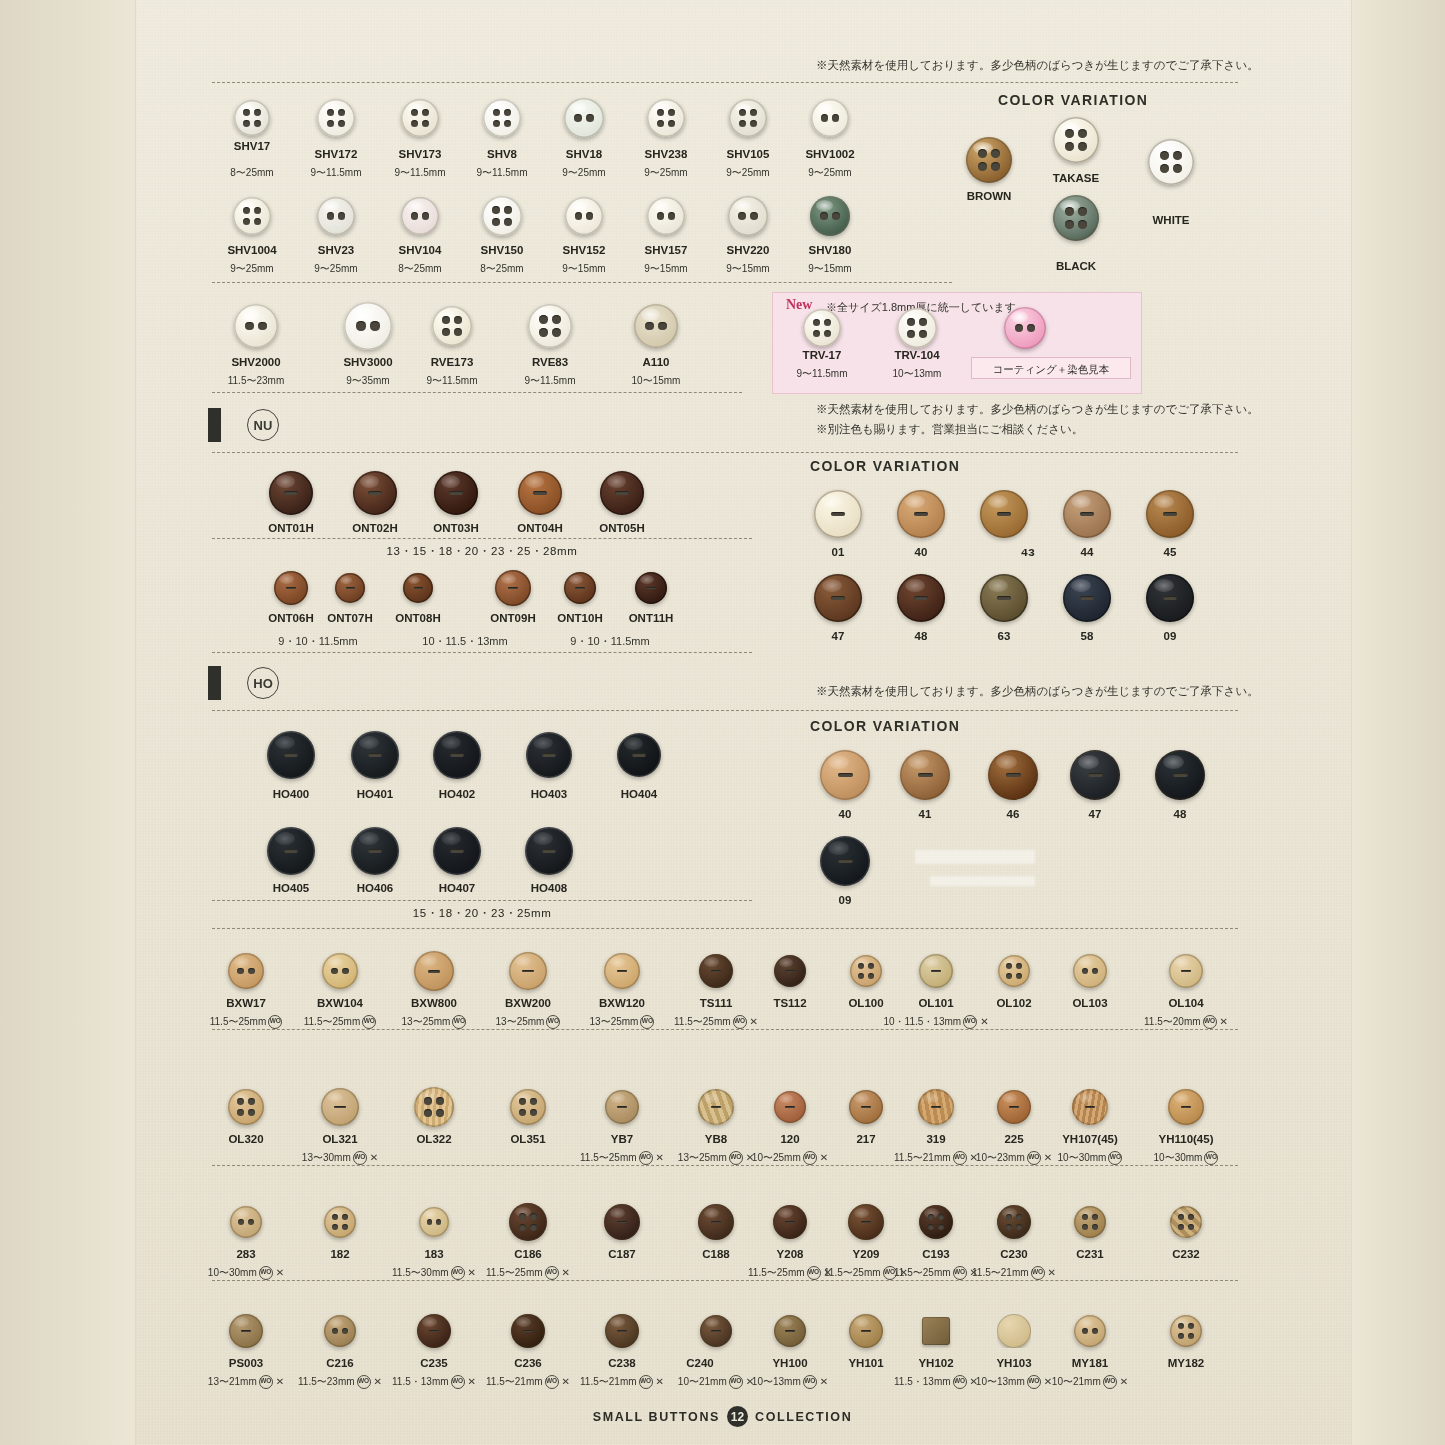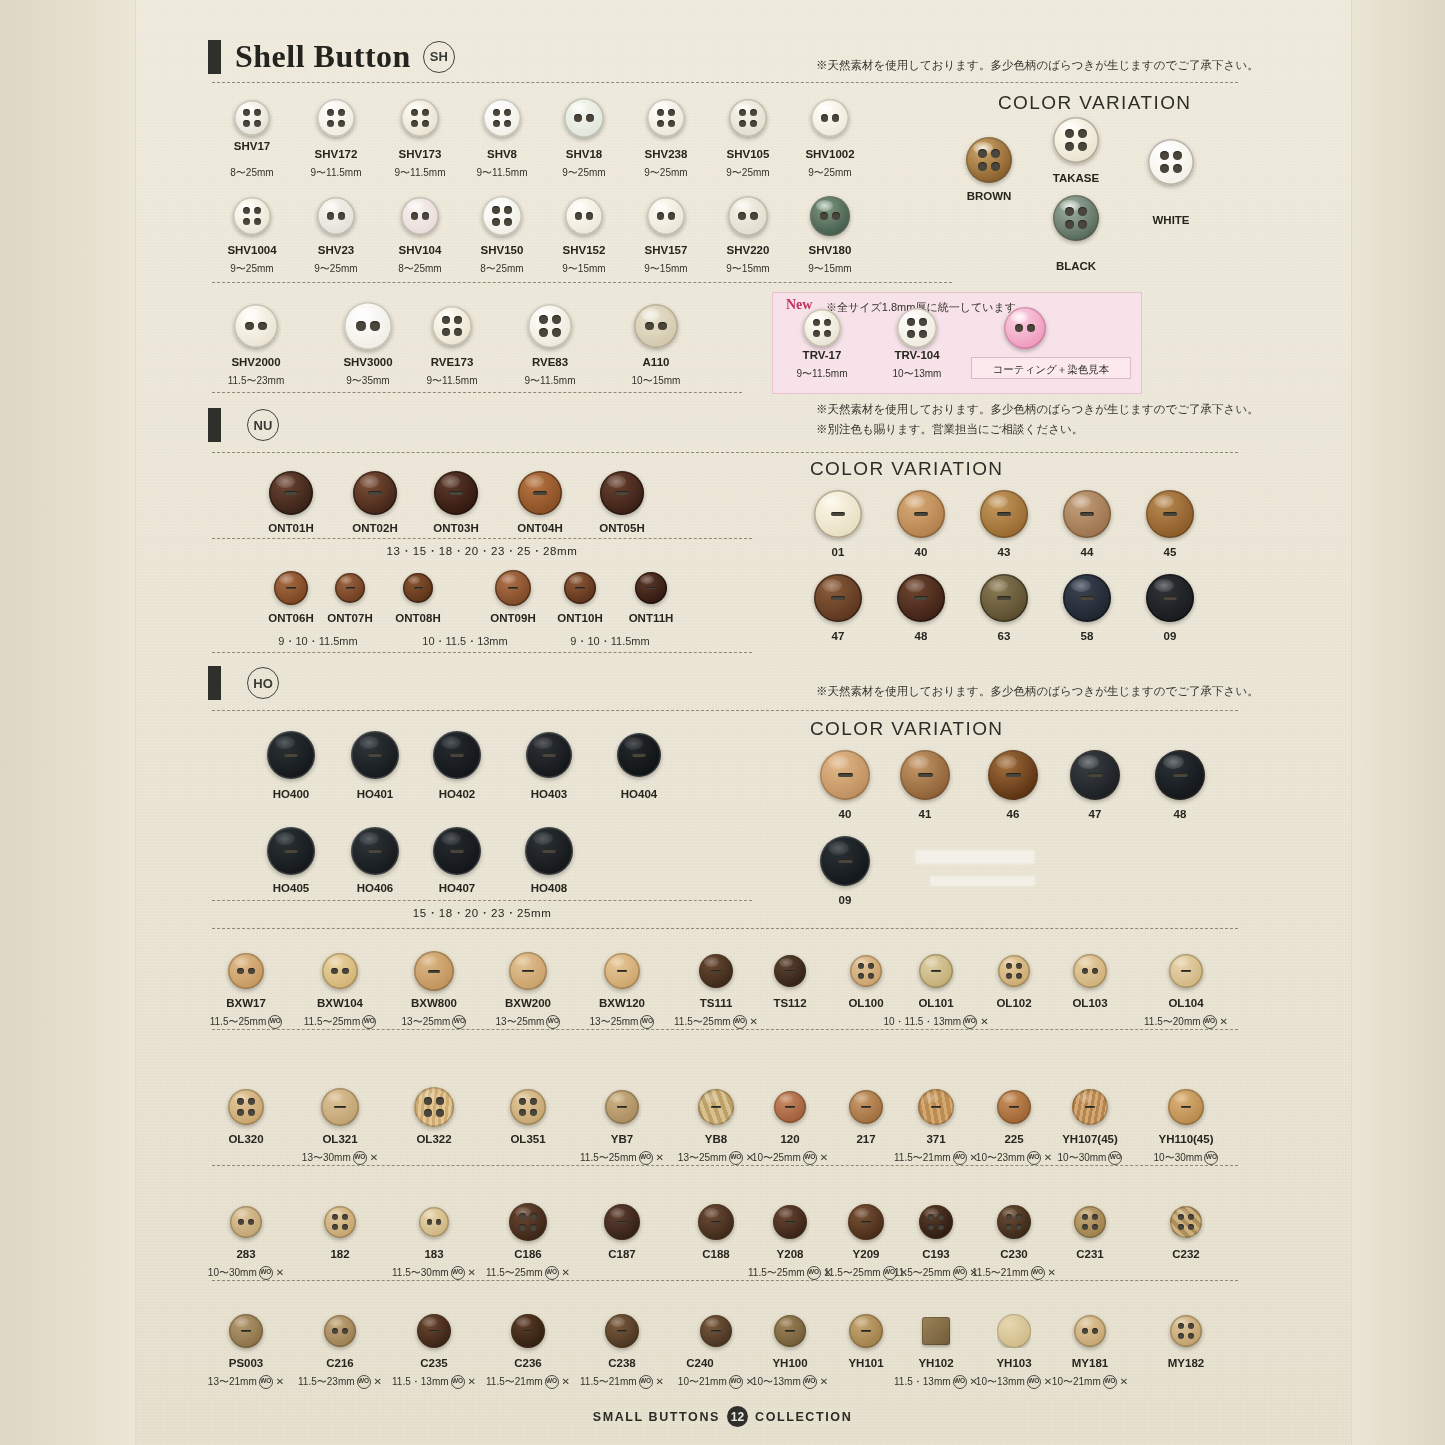--- a/index.html
+++ b/index.html
@@ -31,21 +31,21 @@
   .sec-head{position:absolute;display:flex;align-items:center;}
   .sec-bar{width:13px;height:34px;background:#2f2f2c;margin-right:14px;}
   .sec-title{font-family:"Liberation Serif", serif;font-size:32px;font-weight:700;letter-spacing:.5px;color:#24241f;}
   .sec-code{
     margin-left:12px;width:30px;height:30px;border:1.6px solid #44443e;border-radius:50%;
     display:flex;align-items:center;justify-content:center;font-size:13px;font-weight:700;color:#3a3a34;
     font-family:"Liberation Sans",sans-serif;
   }
   .note{position:absolute;font-size:11.5px;color:#34342e;letter-spacing:0;}
   .dashline{position:absolute;border-top:1.4px dashed #8e8a76;}
-  .cv-label{position:absolute;font-size:19px;font-weight:400;letter-spacing:1.4px;color:#2e2e28;}
+  .cv-label{position:absolute;font-size:14px;font-weight:700;letter-spacing:1.4px;color:#2e2e28;}
 
   
   .btn{position:absolute;border-radius:50%;box-sizing:border-box;}
   .lbl{position:absolute;text-align:center;font-size:11.5px;font-weight:700;color:#26261f;white-space:nowrap;}
   .sub{position:absolute;text-align:center;font-size:10px;color:#33332c;white-space:nowrap;}
   .sublong{position:absolute;text-align:center;font-size:11.5px;color:#26261f;white-space:nowrap;letter-spacing:.6px;}
 
   .holes{position:absolute;left:0;top:0;width:100%;height:100%;}
   .hole{position:absolute;border-radius:50%;background:#4a463c;box-shadow:inset 0 1px 1px rgba(0,0,0,.5);}
 
@@ -63,25 +63,20 @@
   .xmark{display:inline-block;margin-left:3px;font-size:10px;color:#3c3c34;}
 </style>
 </head>
 <body>
 
 <div class="page">
   <div class="edge-l"></div>
   <div class="edge-r"></div>
   <div class="sheet"></div>
 
-  <div class="sec-head" style="left:208px;top:38px;">
-    <div class="sec-bar"></div>
-    <div class="sec-title">Shell Button</div>
-    <div class="sec-code">SH</div>
-  </div>
   <div class="note" style="left:816px;top:58px;">※天然素材を使用しております。多少色柄のばらつきが生じますのでご了承下さい。</div>
   <div class="dashline" style="left:212px;top:82px;width:1026px;"></div>
   <div class="cv-label" style="left:998px;top:92px;">COLOR VARIATION</div>
 
   <div id="shell-grid">
       <div class="btn" style="left: 234px; top: 100px; width: 36px; height: 36px; background: radial-gradient(circle at 35% 30%, rgb(254, 253, 248), rgb(230, 228, 217) 70%, rgb(214, 211, 198)); box-shadow: rgba(0, 0, 0, 0.28) 0px 2px 4px, rgba(120, 115, 95, 0.35) 0px 0px 0px 1.5px inset;">
         <div style="position: absolute; left: 16%; top: 10%; width: 42%; height: 28%; border-radius: 50%; background: radial-gradient(rgba(255, 255, 255, 0.85), rgba(255, 255, 255, 0));"></div>
         <div class="holes">
           <div class="hole" style="width: 6.84px; height: 6.84px; left: 9.36px; top: 9.36px;"></div>
           <div class="hole" style="width: 6.84px; height: 6.84px; left: 19.8px; top: 9.36px;"></div>
@@ -478,21 +473,21 @@
           <div class="hole" style="border-radius: 3.6px; width: 14.4px; height: 3.6px; left: 16.8px; top: 22.2px;"></div>
         </div>
       </div>
       <div class="lbl" style="left: 881px; top: 546px; width: 80px;">40</div>
       <div class="btn" style="left: 980px; top: 490px; width: 48px; height: 48px; background: radial-gradient(circle at 35% 28%, rgb(198, 154, 94), rgb(154, 108, 51) 72%, rgb(122, 80, 34)); box-shadow: rgba(0, 0, 0, 0.28) 0px 2px 4px, rgba(70, 50, 25, 0.35) 0px 0px 0px 1.5px inset;">
         <div style="position: absolute; left: 16%; top: 10%; width: 42%; height: 28%; border-radius: 50%; background: radial-gradient(rgba(255, 255, 255, 0.45), rgba(255, 255, 255, 0));"></div>
         <div class="holes">
           <div class="hole" style="border-radius: 3.6px; width: 14.4px; height: 3.6px; left: 16.8px; top: 22.2px;"></div>
         </div>
       </div>
-      <div class="lbl" style="left: 964px; top: 546px; width: 80px;">43</div>
+      <div class="lbl" style="left: 988px; top: 546px; width: 80px; font-family: Liberation Mono, monospace;">43</div>
       <div class="btn" style="left: 1063px; top: 490px; width: 48px; height: 48px; background: radial-gradient(circle at 35% 28%, rgb(196, 160, 123), rgb(157, 117, 80) 72%, rgb(125, 90, 56)); box-shadow: rgba(0, 0, 0, 0.28) 0px 2px 4px, rgba(70, 50, 25, 0.35) 0px 0px 0px 1.5px inset;">
         <div style="position: absolute; left: 16%; top: 10%; width: 42%; height: 28%; border-radius: 50%; background: radial-gradient(rgba(255, 255, 255, 0.45), rgba(255, 255, 255, 0));"></div>
         <div class="holes">
           <div class="hole" style="border-radius: 3.6px; width: 14.4px; height: 3.6px; left: 16.8px; top: 22.2px;"></div>
         </div>
       </div>
       <div class="lbl" style="left: 1047px; top: 546px; width: 80px;">44</div>
       <div class="btn" style="left: 1146px; top: 490px; width: 48px; height: 48px; background: radial-gradient(circle at 35% 28%, rgb(185, 138, 82), rgb(141, 93, 42) 72%, rgb(109, 68, 24)); box-shadow: rgba(0, 0, 0, 0.28) 0px 2px 4px, rgba(70, 50, 25, 0.35) 0px 0px 0px 1.5px inset;">
         <div style="position: absolute; left: 16%; top: 10%; width: 42%; height: 28%; border-radius: 50%; background: radial-gradient(rgba(255, 255, 255, 0.45), rgba(255, 255, 255, 0));"></div>
         <div class="holes">
@@ -833,21 +828,21 @@
           <div class="hole" style="border-radius: 2.55px; width: 10.2px; height: 2.55px; left: 11.9px; top: 15.725px;"></div>
         </div>
       </div>
       <div class="lbl" style="left: 820px; top: 1133px; width: 92px;">217</div>
       <div class="btn" style="left: 918px; top: 1089px; width: 36px; height: 36px; background: repeating-linear-gradient(80deg, rgb(213, 169, 111) 0px, rgb(213, 169, 111) 3px, rgb(187, 141, 84) 3px, rgb(187, 141, 84) 7px); box-shadow: rgba(0, 0, 0, 0.28) 0px 2px 4px, rgba(70, 55, 30, 0.3) 0px 0px 0px 1.5px inset;">
         <div style="position: absolute; left: 16%; top: 10%; width: 42%; height: 28%; border-radius: 50%; background: radial-gradient(rgba(255, 255, 255, 0.3), rgba(255, 255, 255, 0));"></div>
         <div class="holes">
           <div class="hole" style="border-radius: 2.7px; width: 10.8px; height: 2.7px; left: 12.6px; top: 16.65px;"></div>
         </div>
       </div>
-      <div class="lbl" style="left: 890px; top: 1133px; width: 92px;">371</div>
+      <div class="lbl" style="left: 890px; top: 1133px; width: 92px;">319</div>
       <div class="sub" style="left: 870px; top: 1151px; width: 132px;">11.5〜21mm<span class="wobadge">WO</span><span class="xmark">✕</span></div>
       <div class="btn" style="left: 997px; top: 1090px; width: 34px; height: 34px; background: radial-gradient(circle at 35% 28%, rgb(201, 143, 91), rgb(160, 102, 54) 70%, rgb(127, 77, 37)); box-shadow: rgba(0, 0, 0, 0.28) 0px 2px 4px, rgba(70, 55, 30, 0.3) 0px 0px 0px 1.5px inset;">
         <div style="position: absolute; left: 16%; top: 10%; width: 42%; height: 28%; border-radius: 50%; background: radial-gradient(rgba(255, 255, 255, 0.3), rgba(255, 255, 255, 0));"></div>
         <div class="holes">
           <div class="hole" style="border-radius: 2.55px; width: 10.2px; height: 2.55px; left: 11.9px; top: 15.725px;"></div>
         </div>
       </div>
       <div class="lbl" style="left: 968px; top: 1133px; width: 92px;">225</div>
       <div class="sub" style="left: 948px; top: 1151px; width: 132px;">10〜23mm<span class="wobadge">WO</span><span class="xmark">✕</span></div>
       <div class="btn" style="left: 1072px; top: 1089px; width: 36px; height: 36px; background: repeating-linear-gradient(100deg, rgb(213, 167, 114) 0px, rgb(213, 167, 114) 3px, rgb(181, 133, 79) 3px, rgb(181, 133, 79) 6px); box-shadow: rgba(0, 0, 0, 0.28) 0px 2px 4px, rgba(70, 55, 30, 0.3) 0px 0px 0px 1.5px inset;">

